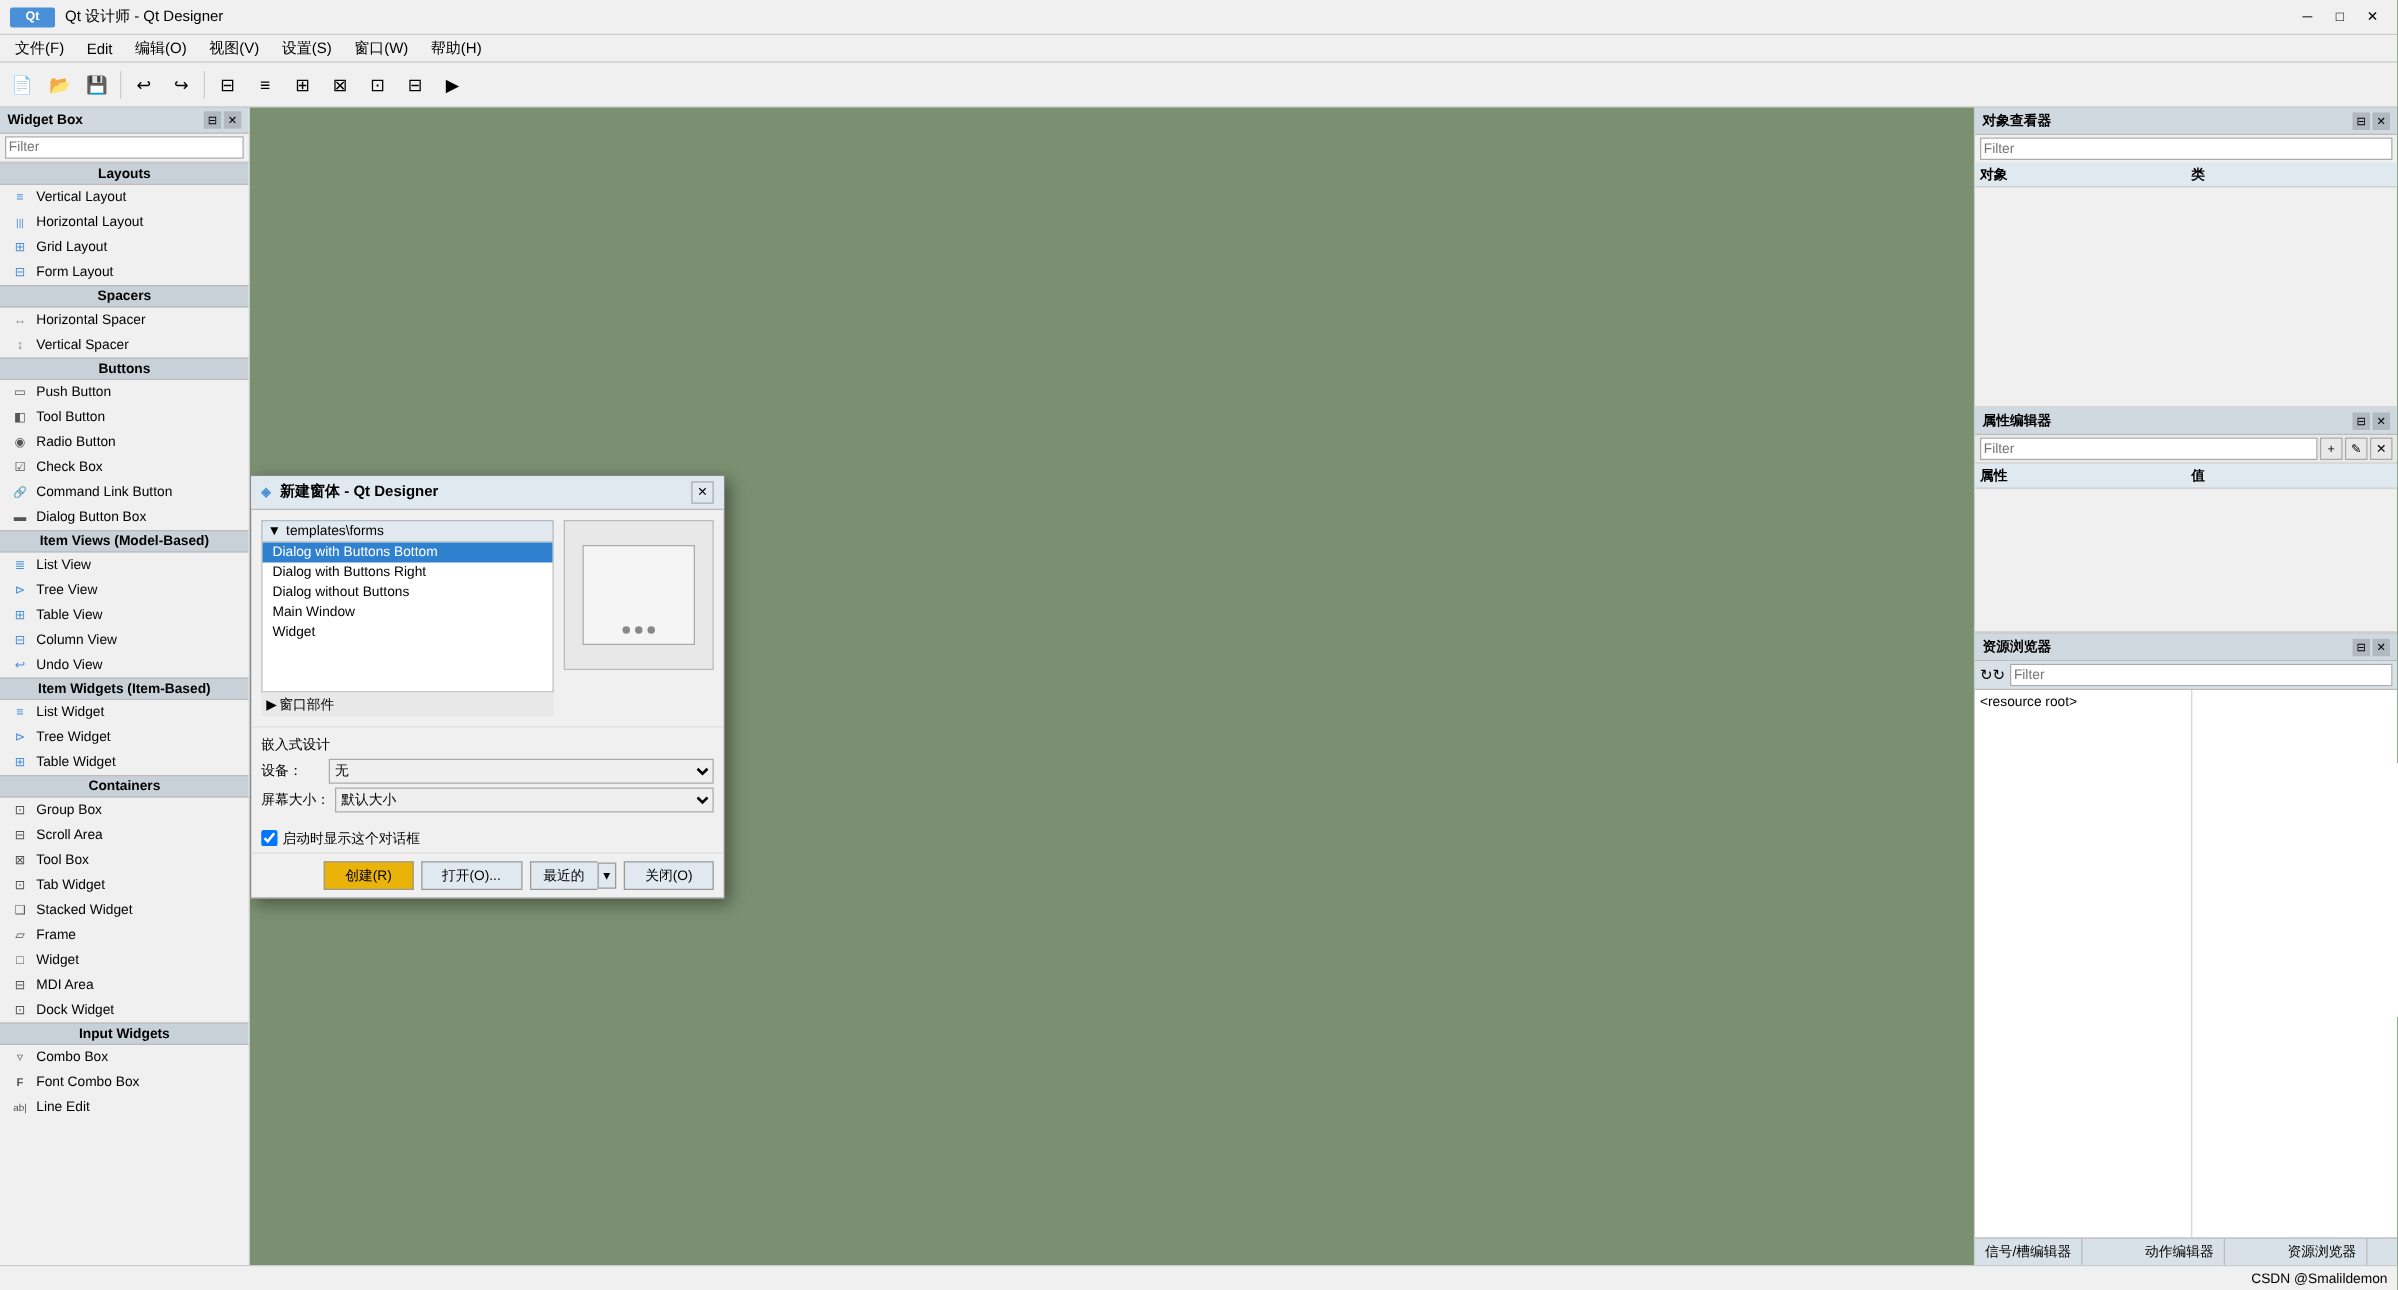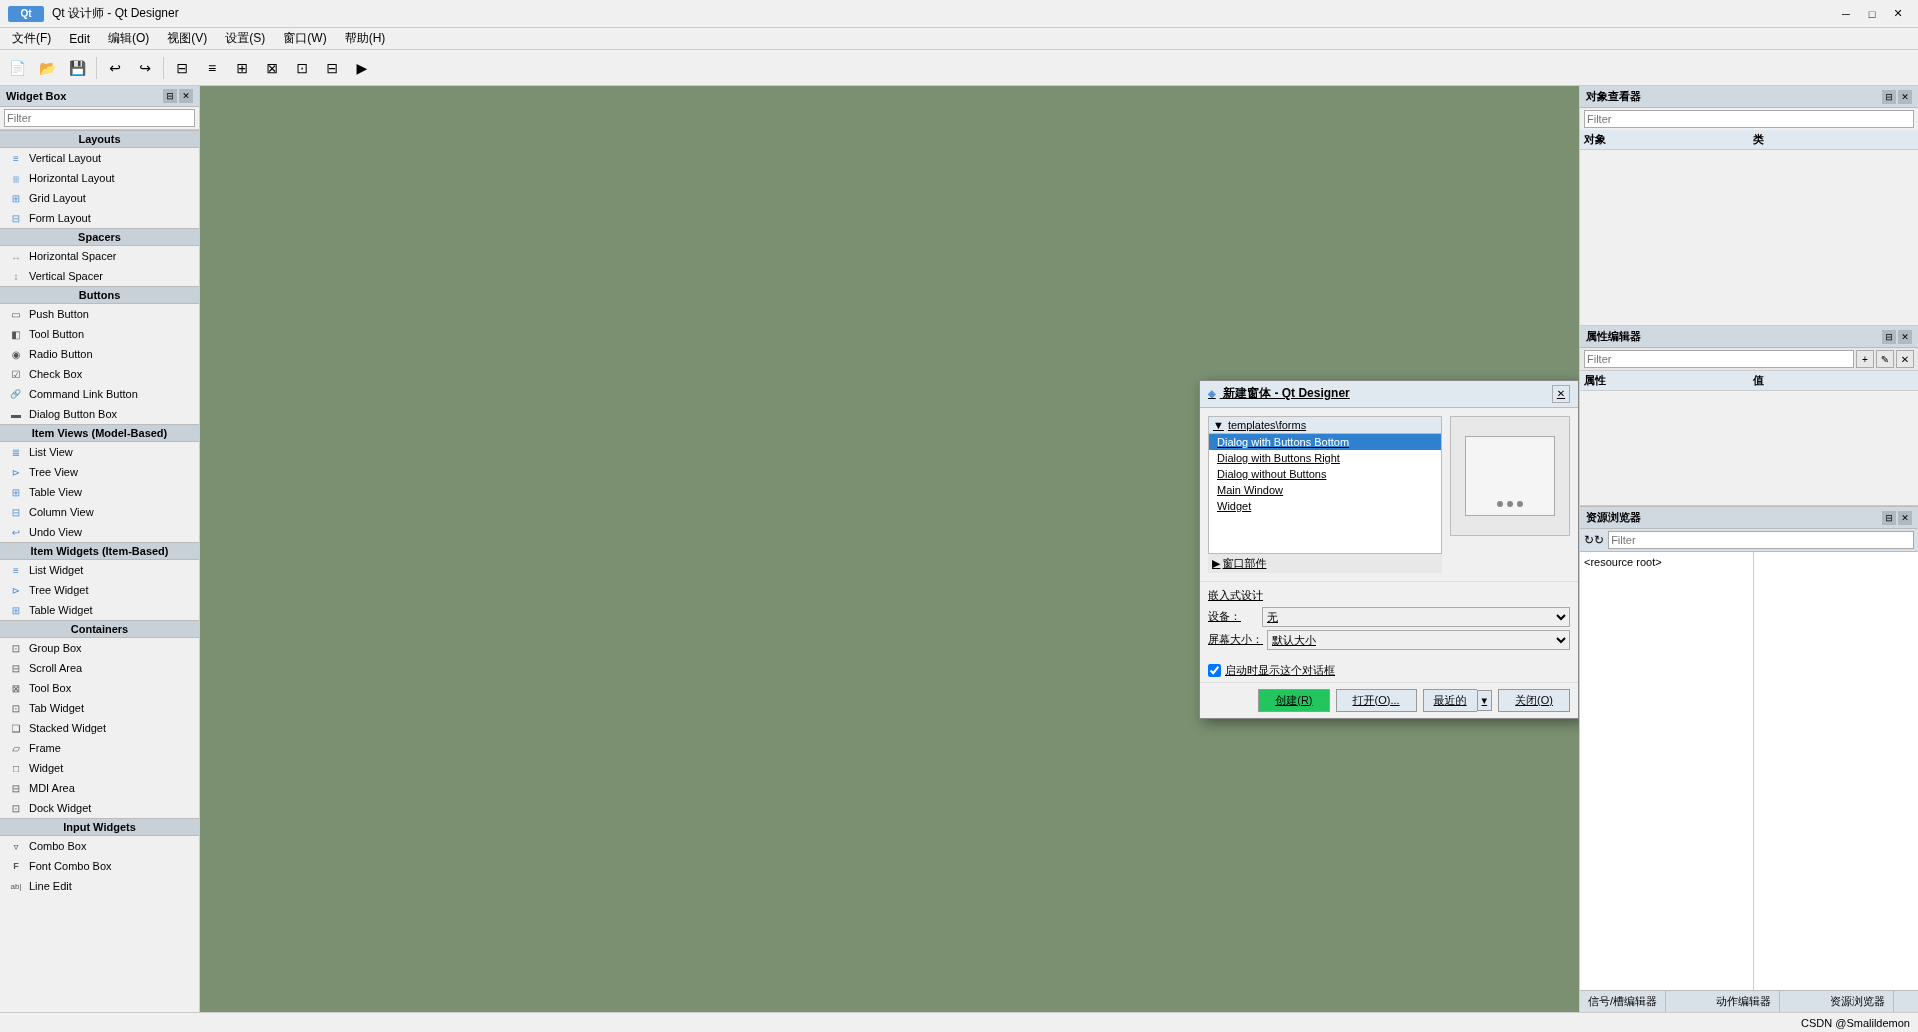--- a/index.html
+++ b/index.html
@@ -235,22 +235,21 @@
       flex: 1;
       background: white;
     }
 
     
     .dialog-overlay {
       position: absolute;
       top: 0; left: 0; right: 0; bottom: 0;
       display: flex;
       align-items: center;
-      justify-content: flex-end;
-      text-decoration: underline;
+      justify-content: flex-start;
     }
     .dialog {
       background: #f0f0f0;
       border: 1px solid #888;
       box-shadow: 4px 4px 12px rgba(0,0,0,0.4);
       width: 380px;
     }
     .dialog-title-bar {
       background: #e0e8f0;
       padding: 4px 8px;
@@ -375,21 +374,21 @@
     }
     .dialog-btn {
       padding: 3px 16px;
       font-size: 11px;
       background: #e0e8f0;
       border: 1px solid #999;
       cursor: pointer;
       min-width: 60px;
     }
     .dialog-btn.primary {
-      background: #22c55e;
+      background: #eab308;
     }
     .dropdown-btn {
       display: flex;
       align-items: center;
     }
     .dropdown-btn-main {
       padding: 3px 10px;
       font-size: 11px;
       background: #e0e8f0;
       border: 1px solid #999;

